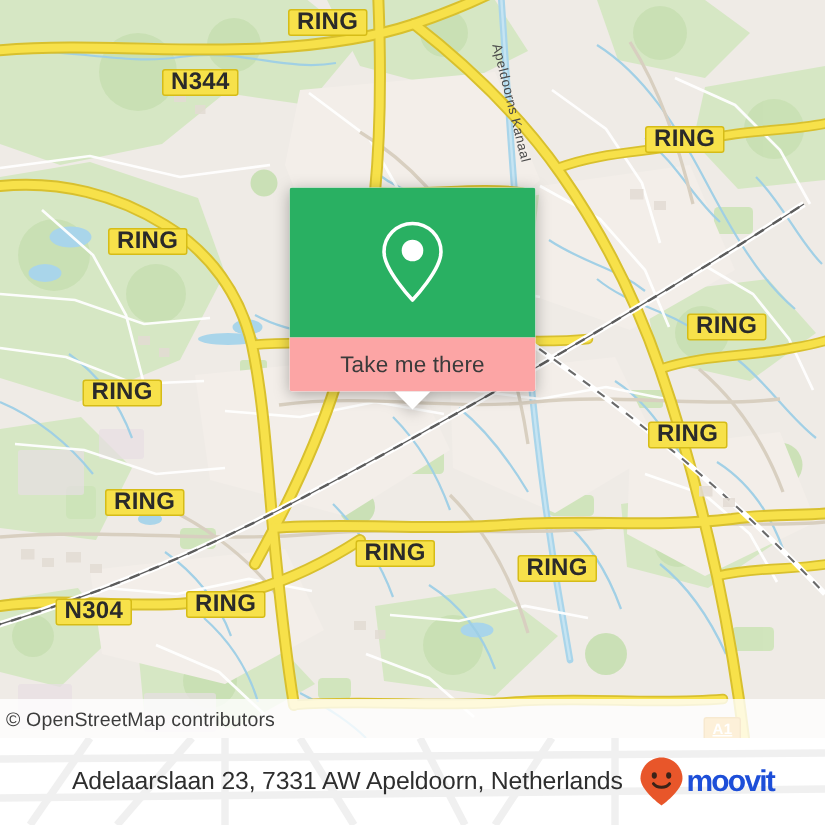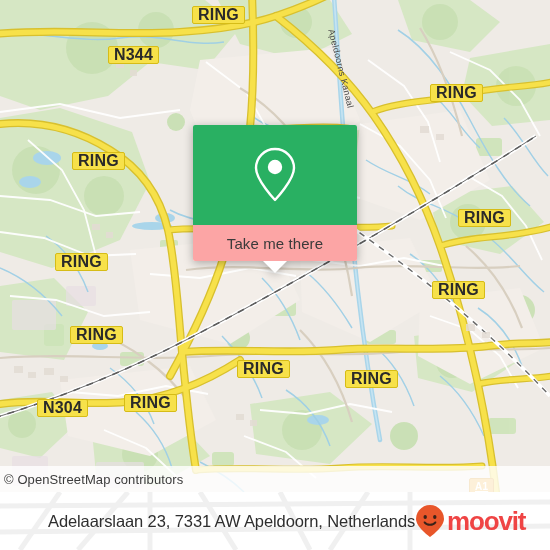--- a/index.html
+++ b/index.html
@@ -164,23 +164,23 @@
     font-size: 16.5px;
     letter-spacing: -0.1px;
     white-space: nowrap;
   }
   #moovit-logo {
     display: flex;
     align-items: center;
     gap: 2px;
   }
   #moovit-wordmark {
-    color: #ef4444;
-    font-family: "Liberation Sans", sans-serif;
-    font-size: 26px;
+    color: #1d4ed8;
+    font-family: "Liberation Sans", sans-serif;
+    font-size: 20px;
     font-weight: bold;
     letter-spacing: -1.2px;
     line-height: 29px;
   }
 </style>
 </head>
 <body>
 
 <div id="screenshot">
 

